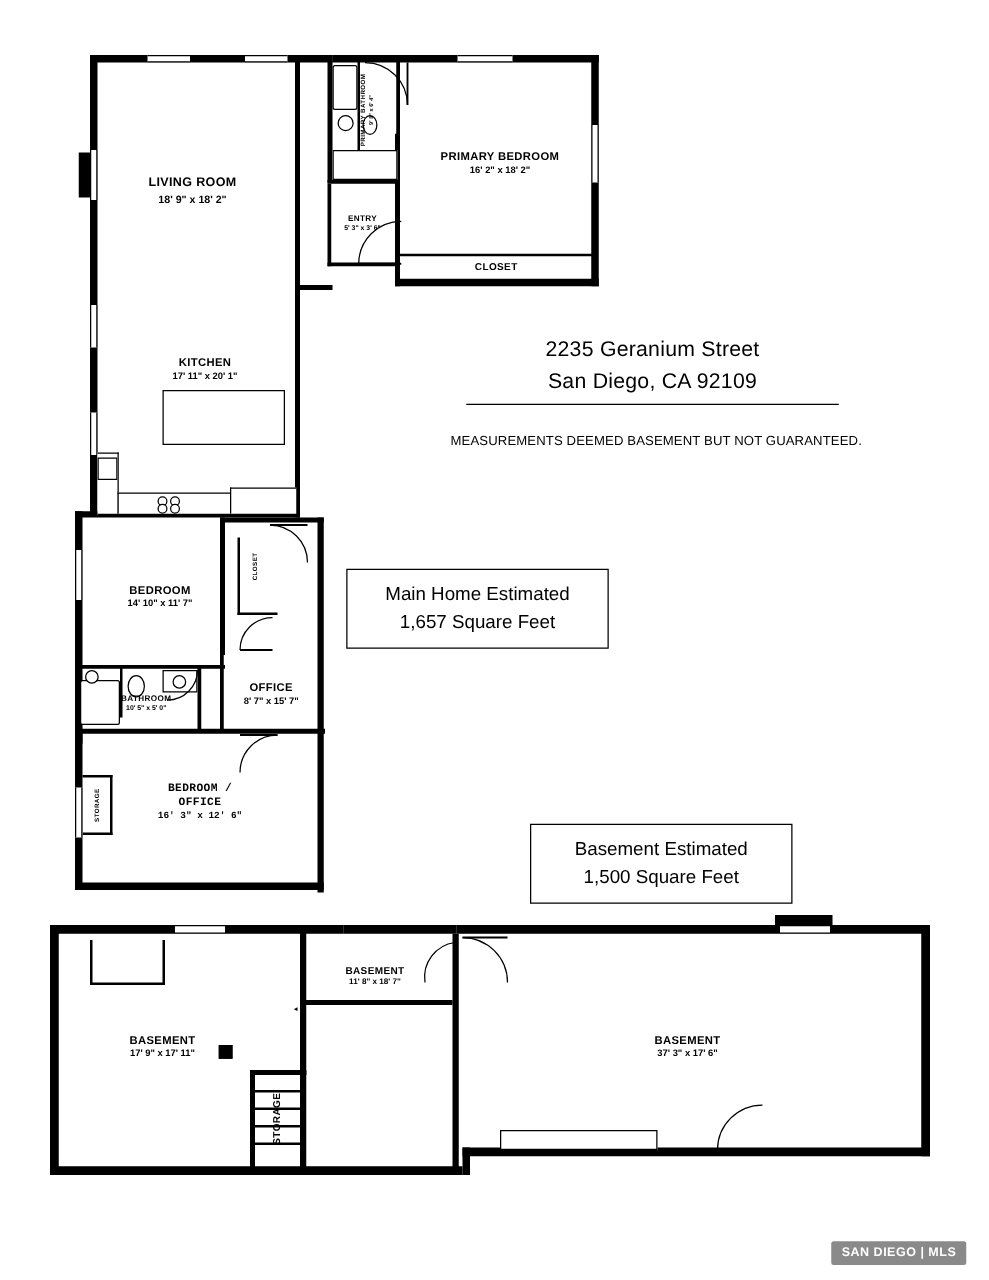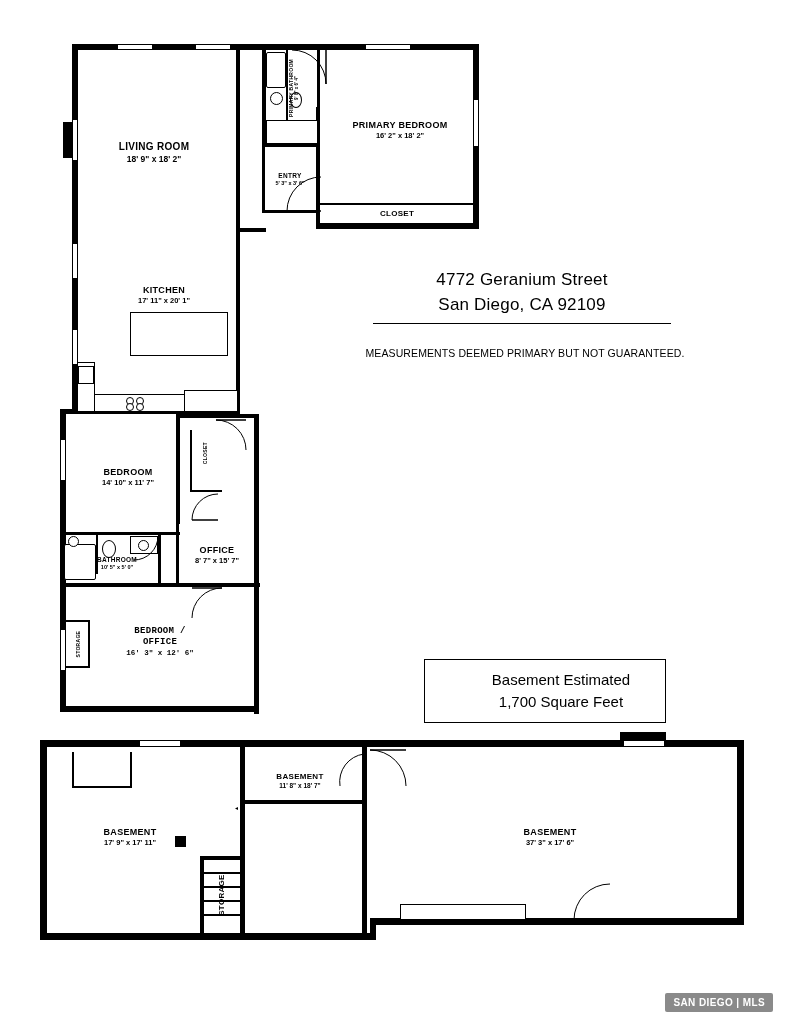--- a/index.html
+++ b/index.html
@@ -373,30 +373,34 @@
   <div class="label lbl-9" style="left:490px; top:827px; width:120px;">
     <span class="name">BASEMENT</span>
     <span class="dims">37' 3" x 17' 6"</span>
   </div>
 
   <div class="label lbl-8 vert" style="left:193px; top:890px; width:58px;">
     <span class="name">STORAGE</span>
   </div>
 
   <div id="address-block">
-    <div class="addr-line1">4772 Geranium Street</div>
+    <div class="addr-line1">2235 Geranium Street</div>
     <div class="addr-line2">San Diego, CA 92109</div>
     <div class="rule"></div>
   </div>
 
   <div id="disclaimer">
-    <div>MEASUREMENTS DEEMED PRIMARY BUT NOT GUARANTEED.</div>
-  </div>
-
-
-  <div class="callout" style="left:424px; top:659px; width:208px; height:62px;padding-left:32px;">
+    <div>MEASUREMENTS DEEMED BASEMENT BUT NOT GUARANTEED.</div>
+  </div>
+
+  <div class="callout" style="left:277px; top:455px; width:208px; height:62px;">
+    <div>Main Home Estimated</div>
+    <div>1,657 Square Feet</div>
+  </div>
+
+  <div class="callout" style="left:424px; top:659px; width:208px; height:62px;">
     <div>Basement Estimated</div>
-    <div>1,700 Square Feet</div>
+    <div>1,500 Square Feet</div>
   </div>
 
   <div id="mls-logo">SAN DIEGO | MLS</div>
 
 </div>
 
 </body></html>

